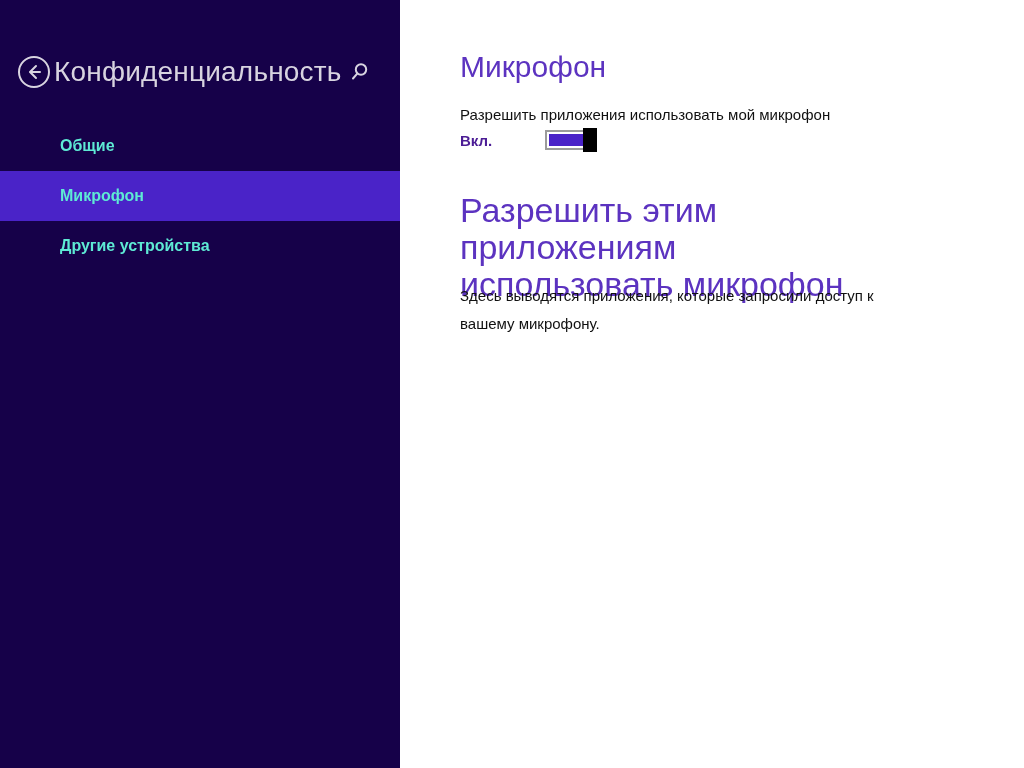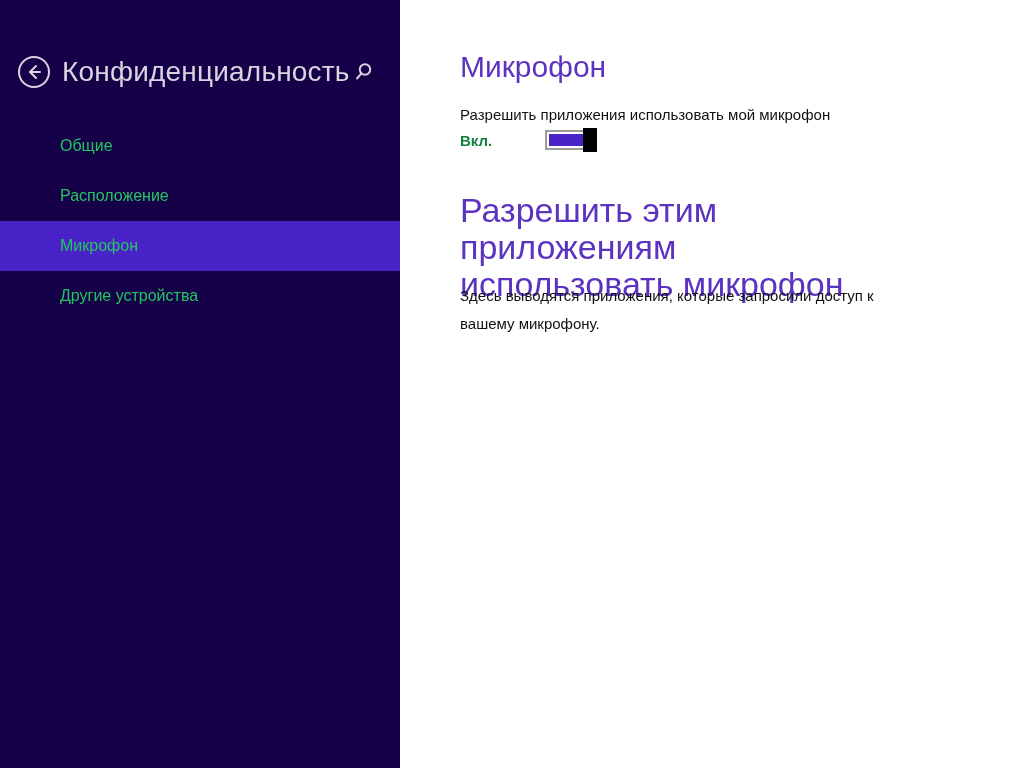--- a/index.html
+++ b/index.html
@@ -27,21 +27,21 @@
     width: 32px; height: 32px;
     border: 2px solid #d8d4e0;
     border-radius: 50%;
     display: flex; align-items: center; justify-content: center;
     color: #d8d4e0;
     cursor: pointer;
     flex: 0 0 auto;
   }
   .back-btn svg { display: block; }
   .sidebar-title {
-    margin-left: 12px;
+    margin-left: 4px;
     font-size: 28px;
     font-weight: 300;
     letter-spacing: 0.2px;
     color: #d8d4e0;
     white-space: nowrap;
     flex: 1 1 auto;
   }
   .search-btn {
     margin-right: 28px;
     width: 26px; height: 26px;
@@ -50,23 +50,24 @@
     flex: 0 0 auto;
   }
   .search-btn svg { display: block; }
 
   .nav { position: absolute; left: 0; top: 121px; width: 400px; }
   .nav-item {
     height: 50px;
     padding-left: 60px;
     display: flex; align-items: center;
     font-size: 16px;
-    color: #22c55e;
+    color: #5eead4;
     cursor: pointer;
     white-space: nowrap;
+    font-weight: bold;
   }
   .nav-item.active { background: #4a23c8; }
 
   
   .main {
     position: absolute; left: 400px; top: 0;
     width: 624px; height: 768px;
     background: #ffffff;
   }
   .page-title {
@@ -79,21 +80,21 @@
     position: absolute; left: 60px; top: 106px;
     font-size: 15px; color: #111111;
     white-space: nowrap;
   }
   .toggle-row {
     position: absolute; left: 60px; top: 128px;
     display: flex; align-items: center;
   }
   .toggle-state {
     width: 85px;
-    font-size: 15px; font-weight: 700; color: #15803d;
+    font-size: 15px; font-weight: 700; color: #4c1d95;
   }
   .toggle {
     position: relative;
     width: 52px; height: 24px;
     cursor: pointer;
   }
   .toggle-track {
     position: absolute; left: 0; top: 2px;
     width: 46px; height: 20px;
     border: 2px solid #9b9b9b;
@@ -144,21 +145,20 @@
           <svg width="22" height="22" viewBox="0 0 22 22">
             <circle cx="13" cy="8.5" r="5.2" fill="none" stroke="#d8d4e0" stroke-width="2"></circle>
             <line x1="9.2" y1="12.6" x2="5" y2="17.5" stroke="#d8d4e0" stroke-width="2" stroke-linecap="round"></line>
           </svg>
         </span>
       </div>
     </div>
 
     <div class="nav">
       <div class="nav-item">Общие</div>
-      <div class="nav-item">Расположение</div>
       <div class="nav-item active">Микрофон</div>
       <div class="nav-item">Другие устройства</div>
     </div>
   </div>
 
   <div class="main">
     <div class="page-title">Микрофон</div>
 
     <div class="toggle-caption">Разрешить приложения использовать мой микрофон</div>
 

